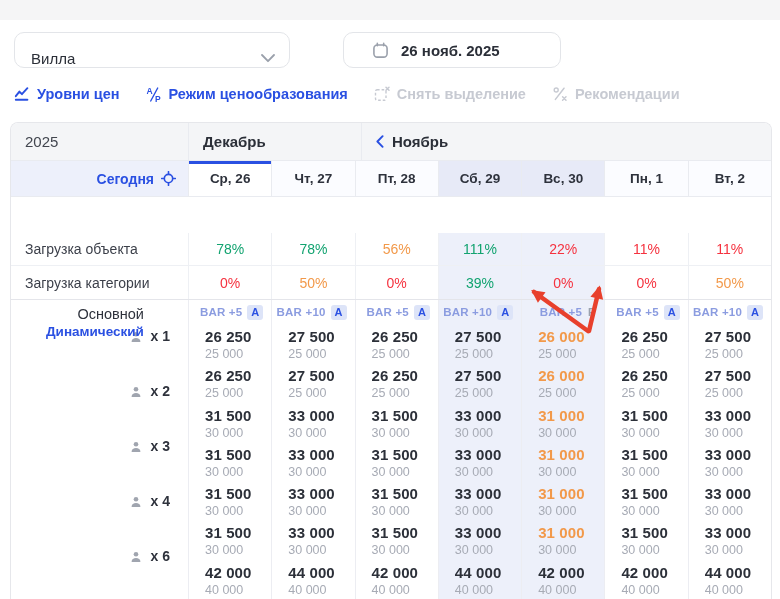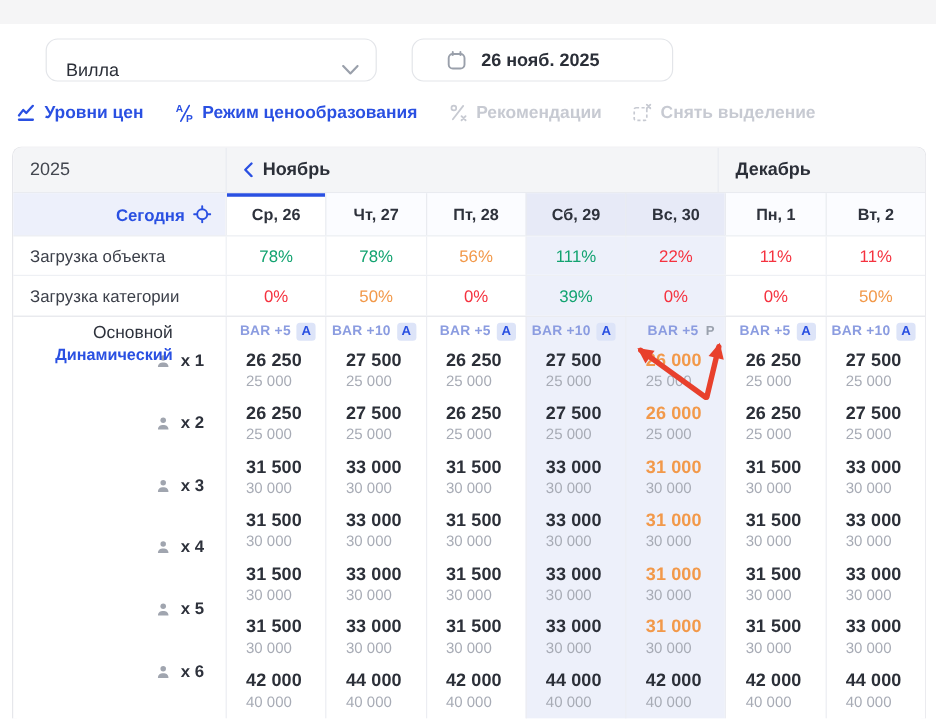--- a/index.html
+++ b/index.html
@@ -9,21 +9,21 @@
   }
   *{box-sizing:border-box; margin:0; padding:0;}
   html,body{background:#fff;}
   body{font-family:"Liberation Sans", sans-serif;}
   .app{position:relative; width:780px; height:599px; background:#fff; overflow:hidden;}
   .top-strip{position:absolute; top:0; left:0; right:0; height:20px; background:#f5f5f6;}
 
   
   .ctrl{position:absolute; top:32px; height:36px; border:1px solid #e3e5e9; border-radius:10px;
         background:#fff; display:flex; align-items:center; font-size:15px; color:#2b2f38; cursor:pointer;}
-  .select{left:14px; width:276px; padding:16px 14px 0 16px; justify-content:space-between;margin-left:24px;}
+  .select{left:14px; width:276px; padding:16px 14px 0 16px; justify-content:space-between;}
   .datebox{left:305px; width:218px; padding:0 28px; gap:12px; font-weight:600;margin-left:38px;}
   .ctrl svg{flex:0 0 auto;}
 
   
   .toolbar{position:absolute; left:14px; top:83px; height:22px; display:flex; gap:26px; align-items:center;}
   .tb-item{display:flex; align-items:center; gap:7px; font-size:14.5px; font-weight:600; cursor:pointer;}
   .tb-item.active{color:var(--accent);}
   .tb-item.disabled{color:#c7cad2; cursor:default;}
 
   
@@ -40,21 +40,21 @@
   .m-chev{display:flex; align-items:center; margin-right:8px; cursor:pointer;}
 
   .row-day{height:36px; border-bottom:1px solid var(--line);}
   .today-cell{display:flex; align-items:center; justify-content:flex-end; gap:7px; padding-right:12px;
               background:#edf0fb; color:var(--accent); font-size:14px; font-weight:600; cursor:pointer;}
   .day{flex:1; display:flex; align-items:center; justify-content:center; font-size:13.5px; font-weight:600;
        color:#2e323c; border-left:1px solid var(--line); background:#fbfcff; cursor:pointer;}
   .day.wk-h{background:#e7eaf7;}
   .day.today{background:#fff; box-shadow:inset 0 3px 0 var(--accent);}
 
-  .row-load-a{height:33px; border-bottom:1px solid var(--line2);}
+  .row-load-a{height:33px; border-bottom:1px solid var(--line2);margin-top:36px;}
   .row-load-b{height:34px; border-bottom:1px solid #e4e5ea;}
   .load-label{display:flex; align-items:center; padding-left:14px; font-size:14px; color:#3b3f49;}
   .pct{flex:1; display:flex; align-items:center; justify-content:center; font-size:14px; font-weight:400;
        border-left:1px solid var(--line2);}
   .pct.wk{background:#edf0fa;}
 
   .row-section{flex:1; align-items:stretch;}
   .sec-label-col{position:relative; display:flex; flex-direction:column;}
   .rate-name{position:absolute; top:6px; left:14px; line-height:17px;}
   .rn-main{font-size:14.5px; color:#2e323c;}
@@ -110,48 +110,48 @@
     <div class="tb-item active">
       <svg width="16" height="17" viewBox="0 0 16 17">
         <text x="0.5" y="7.5" font-size="8.5" font-weight="700" fill="currentColor" font-family="inherit">A</text>
         <text x="9" y="16" font-size="8.5" font-weight="700" fill="currentColor" font-family="inherit">P</text>
         <path d="M11.7 2 L4.7 15" stroke="currentColor" stroke-width="1.4" stroke-linecap="round"></path>
       </svg>
       <span>Режим ценообразования</span>
     </div>
     <div class="tb-item disabled">
       <svg width="16" height="16" viewBox="0 0 16 16">
+        <rect x="1.5" y="3.8" width="10.5" height="10.5" rx="1.5" fill="none" stroke="currentColor" stroke-width="1.4" stroke-dasharray="2.6 2"></rect>
+        <path d="M12 1.2 L15 4.2 M15 1.2 L12 4.2" stroke="currentColor" stroke-width="1.5" stroke-linecap="round"></path>
+      </svg>
+      <span>Снять выделение</span>
+    </div>
+    <div class="tb-item disabled">
+      <svg width="16" height="16" viewBox="0 0 16 16">
         <path d="M12 2.2 L3.4 13.4" stroke="currentColor" stroke-width="1.5" stroke-linecap="round"></path>
         <circle cx="4.2" cy="4" r="2" fill="none" stroke="currentColor" stroke-width="1.4"></circle>
         <path d="M10.6 10.8 L14 14.2 M14 10.8 L10.6 14.2" stroke="currentColor" stroke-width="1.5" stroke-linecap="round"></path>
       </svg>
       <span>Рекомендации</span>
     </div>
-    <div class="tb-item disabled">
-      <svg width="16" height="16" viewBox="0 0 16 16">
-        <rect x="1.5" y="3.8" width="10.5" height="10.5" rx="1.5" fill="none" stroke="currentColor" stroke-width="1.4" stroke-dasharray="2.6 2"></rect>
-        <path d="M12 1.2 L15 4.2 M15 1.2 L12 4.2" stroke="currentColor" stroke-width="1.5" stroke-linecap="round"></path>
-      </svg>
-      <span>Снять выделение</span>
-    </div>
   </div>
 
   <div class="table">
     <div class="t-row row-month">
       <div class="lbl m-year">2025</div>
+      <div class="m-cell m-dec">
+        <span>Декабрь</span>
+      </div>
       <div class="m-cell m-nov">
         <span class="m-chev">
           <svg width="8" height="13" viewBox="0 0 8 13">
             <path d="M6.6 1.2 L1.4 6.5 L6.6 11.8" fill="none" stroke="#2a50e2" stroke-width="1.9" stroke-linecap="round" stroke-linejoin="round"></path>
           </svg>
         </span>
         <span>Ноябрь</span>
-      </div>
-      <div class="m-cell m-dec">
-        <span>Декабрь</span>
       </div>
     </div>
 
     <div class="t-row row-day" id="dayRow">
       <div class="lbl today-cell">
         <span>Сегодня</span>
         <svg width="15" height="15" viewBox="0 0 14 14">
           <circle cx="7" cy="7" r="3.9" fill="none" stroke="#2a50e2" stroke-width="1.5"></circle>
           <path d="M7 0.6 V2.6 M7 11.4 V13.4 M0.6 7 H2.6 M11.4 7 H13.4" stroke="#2a50e2" stroke-width="1.5" stroke-linecap="round"></path>
         </svg>
@@ -214,27 +214,20 @@
               <path d="M1.6 10.9 C1.6 8.2 3.6 7.1 6 7.1 C8.4 7.1 10.4 8.2 10.4 10.9 Z" fill="#a0a5af"></path>
             </svg>
             <span>x 3</span>
           </div>
           <div class="occ-row">
             <svg width="12" height="12" viewBox="0 0 12 12">
               <circle cx="6" cy="3.3" r="2.3" fill="#a0a5af"></circle>
               <path d="M1.6 10.9 C1.6 8.2 3.6 7.1 6 7.1 C8.4 7.1 10.4 8.2 10.4 10.9 Z" fill="#a0a5af"></path>
             </svg>
             <span>x 4</span>
-          </div>
-          <div class="occ-row">
-            <svg width="12" height="12" viewBox="0 0 12 12">
-              <circle cx="6" cy="3.3" r="2.3" fill="#a0a5af"></circle>
-              <path d="M1.6 10.9 C1.6 8.2 3.6 7.1 6 7.1 C8.4 7.1 10.4 8.2 10.4 10.9 Z" fill="#a0a5af"></path>
-            </svg>
-            <span>x 5</span>
           </div>
           <div class="occ-row">
             <svg width="12" height="12" viewBox="0 0 12 12">
               <circle cx="6" cy="3.3" r="2.3" fill="#a0a5af"></circle>
               <path d="M1.6 10.9 C1.6 8.2 3.6 7.1 6 7.1 C8.4 7.1 10.4 8.2 10.4 10.9 Z" fill="#a0a5af"></path>
             </svg>
             <span>x 6</span>
           </div>
         </div>
     <div class="sec-col">

